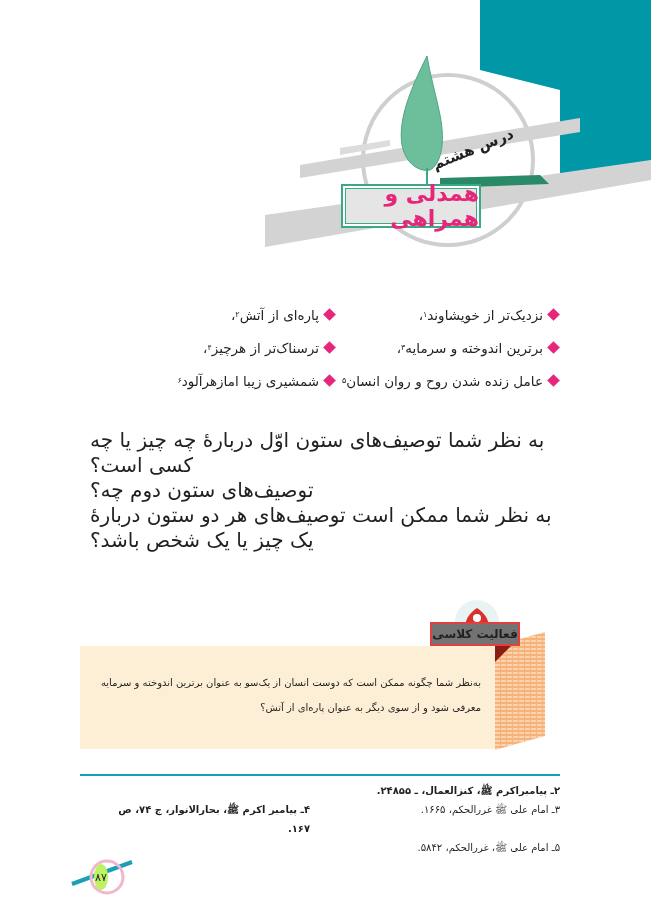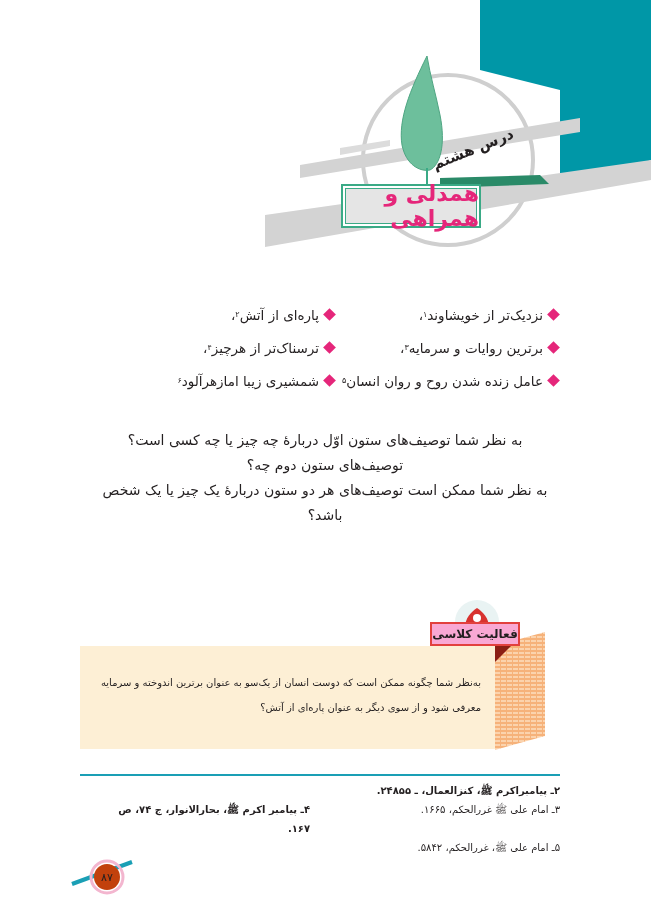--- a/index.html
+++ b/index.html
@@ -29,29 +29,29 @@
     .trait-row { display: flex; flex-direction: row; height: 33px; align-items: center; }
     .trait { width: 224px; display: flex; align-items: center; font-size: 13.5px; letter-spacing: 0.5px; }
     .diamond {
       display: inline-block; width: 9px; height: 9px; background: #e5267a;
       transform: rotate(45deg); margin-left: 6px; flex-shrink: 0;
     }
     .trait sup { font-size: 8px; }
 
     .questions {
       position: absolute; left: 90px; top: 428px; width: 470px;
-      direction: rtl; text-align: center; font-size: 14px; line-height: 25px;
+      direction: rtl; text-align: left; font-size: 20px; line-height: 25px;
     }
 
     .activity-badge-orn {
       position: absolute; left: 447px; top: 598px; width: 60px; height: 34px;
     }
     .activity-tag {
       position: absolute; left: 430px; top: 622px; width: 90px; height: 24px;
-      background: #f9a8d4; border: 2px solid #e2403e;
+      background: #737373; border: 2px solid #e2403e;
       display: flex; align-items: center; justify-content: center;
       font-size: 12px; font-weight: bold; direction: rtl;
     }
     .activity-box {
       position: absolute; left: 80px; top: 646px; width: 415px; height: 103px;
       background: #fdefd5;
     }
     .activity-side { position: absolute; left: 495px; top: 632px; }
     .activity-text {
       position: absolute; left: 96px; top: 670px; width: 385px;
@@ -64,22 +64,22 @@
     .footnotes {
       position: absolute; left: 100px; top: 781px; width: 460px; direction: rtl;
       font-size: 10px; line-height: 19px;
     }
     .fn-row { display: flex; flex-direction: row; }
     .fn { width: 250px; text-align: right; }
     .fn.left { width: 210px; font-weight: bold; }
 
     .page-num-wrap { position: absolute; left: 60px; top: 850px; }
     .page-num {
-      position: absolute; left: 34px; top: 14px; width: 26px; height: 26px; border-radius: 50%;
-      background: #c2410c; display: flex; align-items: center; justify-content: center;
+      position: absolute; left: 34px; top: 14px; width: 14px; height: 26px; border-radius: 50%;
+      background: #bef264; display: flex; align-items: center; justify-content: center;
       font-size: 11px; color: #231f20;
     }
   </style>
 </head>
 <body>
 
 <div class="header-art">
   <svg width="651" height="260" viewBox="0 0 651 260">
 
     <polygon points="480,0 651,0 651,160 560,195 560,90 480,70" fill="#0097a7"></polygon>
@@ -113,21 +113,21 @@
     <div class="trait">
       <span class="diamond"></span>
       <span>پاره‌ای از آتش</span>
         <sup>۲</sup>
         <span>،</span>
     </div>
   </div>
   <div class="trait-row">
     <div class="trait">
       <span class="diamond"></span>
-      <span>برترین روایات و سرمایه</span>
+      <span>برترین اندوخته و سرمایه</span>
         <sup>۳</sup>
         <span>،</span>
     </div>
     <div class="trait">
       <span class="diamond"></span>
       <span>ترسناک‌تر از هرچیز</span>
         <sup>۴</sup>
         <span>،</span>
     </div>
   </div>

